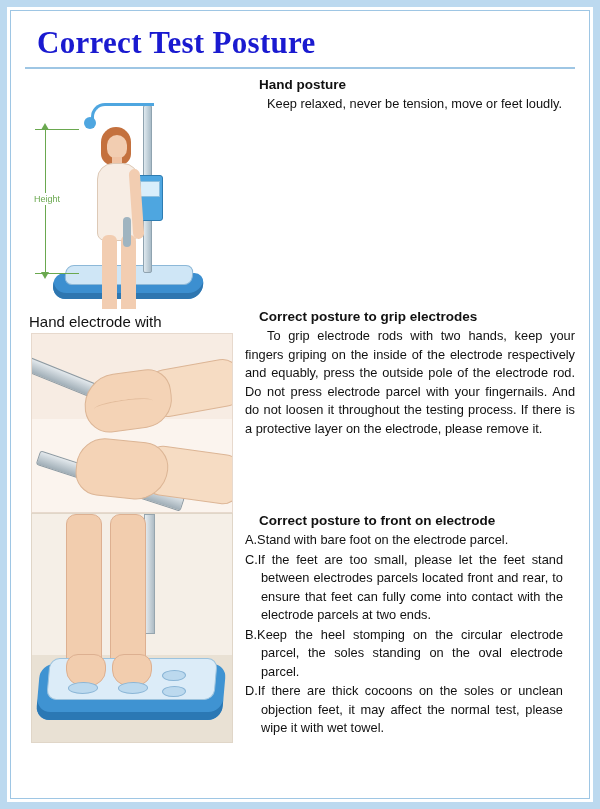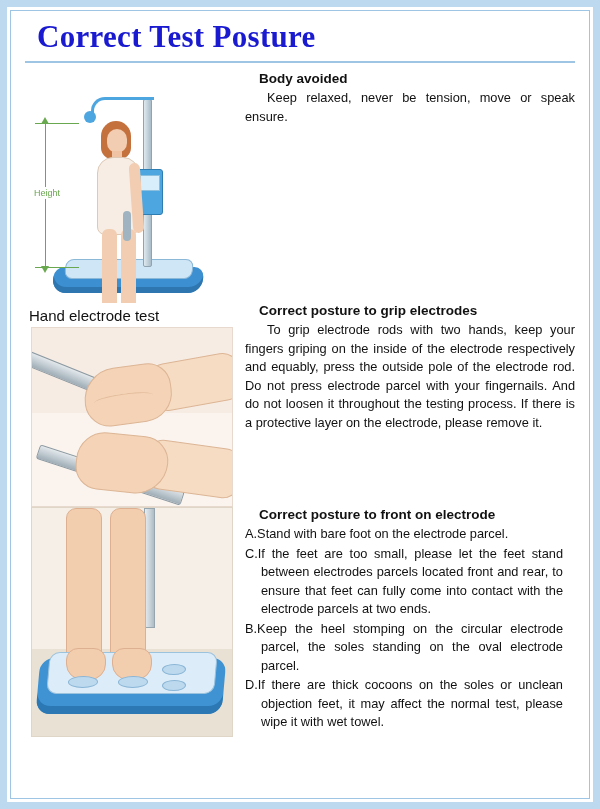--- a/index.html
+++ b/index.html
@@ -20,21 +20,21 @@
     box-sizing: border-box;
     border: 7px solid #bcd9ef;
     background: #ffffff;
   }
   .page-inner {
     position: absolute;
     left: 3px; top: 3px; right: 3px; bottom: 3px;
     border: 1px solid #9ec6e4;
     background: #fff;
     box-sizing: border-box;
-    padding: 4px 14px 0 14px;
+    padding: 10px 14px 0 14px;
     overflow: hidden;
   }
   .title {
     color: #1a1ad0;
     font-family: "Liberation Serif", serif;
     font-weight: bold;
     font-size: 31px;
     letter-spacing: 0.3px;
     margin: 4px 0 6px 12px;
   }
@@ -415,28 +415,28 @@
             <div class="f1-leg-r"></div>
           </div>
           <div class="f1-hgrip"></div>
           <div class="f1-tick-top"></div>
           <div class="f1-tick-bot"></div>
           <div class="f1-arrow"></div>
           <div class="f1-height-label">Height</div>
         </div>
       </div>
       <div class="col-right">
-        <div class="sec-head">Body avoided</div>
-        <p class="para">Keep relaxed, never be tension, move or speak ensure.</p>
+        <div class="sec-head">Hand posture</div>
+        <p class="para">Keep relaxed, never be tension, move or feet loudly.</p>
       </div>
     </div>
 
     <div class="section">
       <div class="col-left">
-        <div class="caption">Hand electrode test</div>
+        <div class="caption">Hand electrode with</div>
         <div class="fig fig2">
           <div class="f2-bgtop"></div>
           <div class="f2-bgbot"></div>
           <div class="f2-rod-a"></div>
           <div class="f2-rod-b"></div>
           <div class="f2-arm-a"></div>
           <div class="f2-hand-a"></div>
           <div class="f2-arm-b"></div>
           <div class="f2-hand-b"></div>
         </div>

